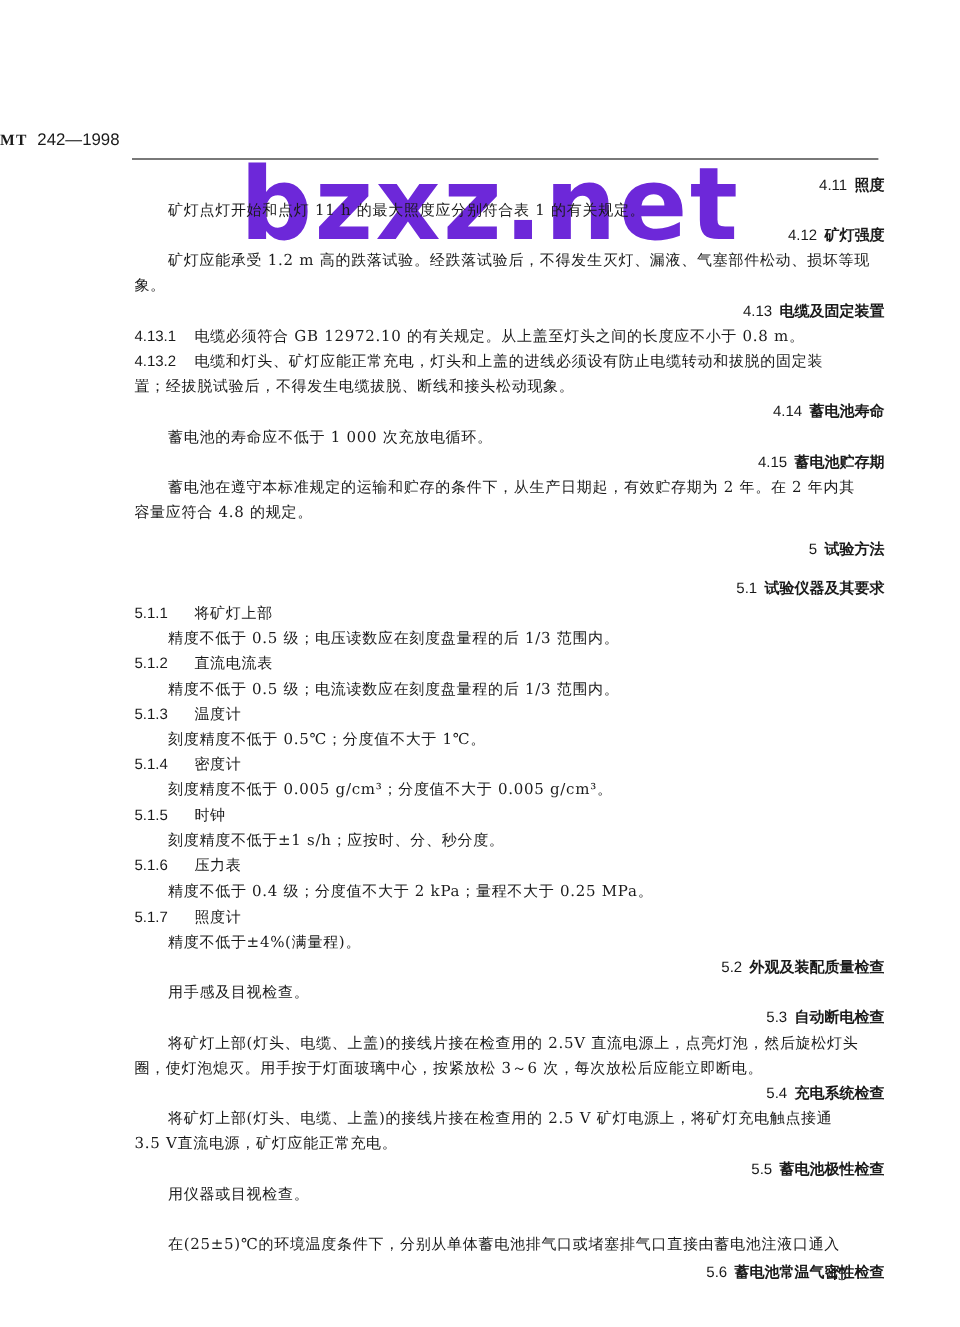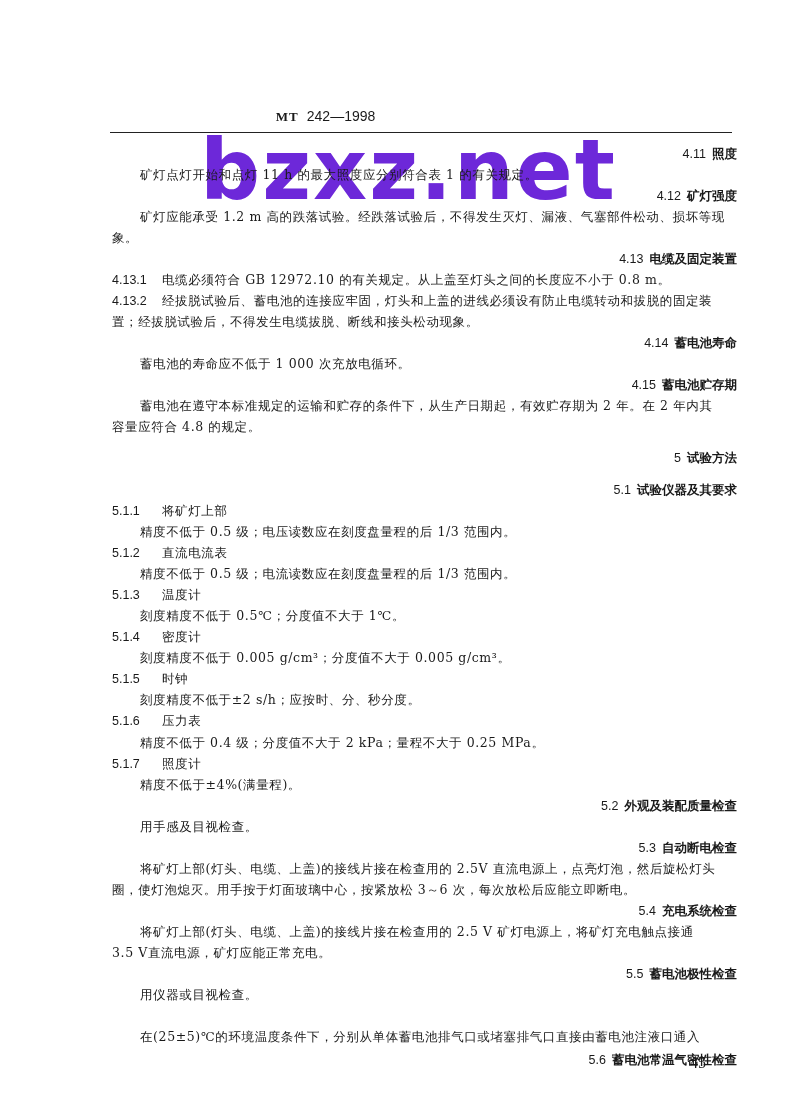--- a/index.html
+++ b/index.html
@@ -6,21 +6,21 @@
   body {
     width: 800px; height: 1106px; background: #ffffff; position: relative; overflow: hidden;
     font-family: "DejaVu Serif", "Liberation Serif", serif; color: #1a1a1a;
   }
   .watermark {
     position: absolute; left: 200px; top: 128px; font-family: "DejaVu Sans", "Liberation Sans", sans-serif;
     font-weight: bold; font-size: 84px; letter-spacing: 2px; color: #6d28d9; line-height: 1; z-index: 0;
     user-select: none;
   }
   .header {
-    position: absolute; left: 0; width: 651px; top: 108px; text-align: center; font-size: 13px; z-index: 1;
+    position: absolute; left: 0; width: 651px; top: 108px; text-align: left; font-size: 13px; z-index: 1;
   }
   .header .code { font-family: "Liberation Serif", serif; font-weight: bold; letter-spacing: 1px; }
   .header .num { font-family: "Liberation Sans", sans-serif; font-stretch: condensed; font-size: 14px; margin-left: 4px; }
   .rule { position: absolute; left: 110px; width: 622px; top: 132px; height: 0; border-top: 1.5px solid #222; z-index: 1; }
   .content { position: absolute; left: 112px; top: 145px; width: 625px; z-index: 1; }
   .line { position: absolute; left: 0; width: 625px; font-size: 12.5px; white-space: nowrap; line-height: 18px; }
   .heading { font-family: "DejaVu Sans", "Liberation Sans", sans-serif; font-weight: bold; text-align: right; }
   .num-label { font-family: "Liberation Sans", sans-serif; font-weight: normal; display: inline-block; min-width: 36px; margin-right: 6px; }
   .num-label.sub { min-width: 44px; }
   .body-text { padding-left: 28px; letter-spacing: 0.6px; }
@@ -40,39 +40,39 @@
 <div class="rule"></div>
 
 <div class="content" id="content">
     <div class="line heading" style="top: 0px;"><span class="num-label">4.11</span><span>照度</span></div>
     <div class="line body-text" style="top: 21px;">矿灯点灯开始和点灯 11 h 的最大照度应分别符合表 1 的有关规定。</div>
     <div class="line heading" style="top: 42px;"><span class="num-label">4.12</span><span>矿灯强度</span></div>
     <div class="line body-text" style="top: 63px;">矿灯应能承受 1.2 m 高的跌落试验。经跌落试验后，不得发生灭灯、漏液、气塞部件松动、损坏等现</div>
     <div class="line cont-text" style="top: 84px;">象。</div>
     <div class="line heading" style="top: 105px;"><span class="num-label">4.13</span><span>电缆及固定装置</span></div>
     <div class="line" style="top: 126px;"><span class="num-label sub">4.13.1</span><span class="subhead-text" style="letter-spacing: 0.6px;">电缆必须符合 GB 12972.10 的有关规定。从上盖至灯头之间的长度应不小于 0.8 m。</span></div>
-    <div class="line" style="top: 147px;"><span class="num-label sub">4.13.2</span><span class="subhead-text" style="letter-spacing: 0.6px;">经拔脱试验后、蓄电池的连接应牢固，灯头和上盖的进线必须设有防止电缆转动和拔脱的固定装</span></div>
+    <div class="line" style="top: 147px;"><span class="num-label sub">4.13.2</span><span class="subhead-text" style="letter-spacing: 0.6px;">电缆和灯头、矿灯应能正常充电，灯头和上盖的进线必须设有防止电缆转动和拔脱的固定装</span></div>
     <div class="line cont-text" style="top: 168px;">置；经拔脱试验后，不得发生电缆拔脱、断线和接头松动现象。</div>
     <div class="line heading" style="top: 189px;"><span class="num-label">4.14</span><span>蓄电池寿命</span></div>
     <div class="line body-text" style="top: 210px;">蓄电池的寿命应不低于 1 000 次充放电循环。</div>
     <div class="line heading" style="top: 231px;"><span class="num-label">4.15</span><span>蓄电池贮存期</span></div>
     <div class="line body-text" style="top: 252px;">蓄电池在遵守本标准规定的运输和贮存的条件下，从生产日期起，有效贮存期为 2 年。在 2 年内其</div>
     <div class="line cont-text" style="top: 273px;">容量应符合 4.8 的规定。</div>
     <div class="line heading" style="top: 304px;"><span class="num-label">5</span><span>试验方法</span></div>
     <div class="line heading" style="top: 336px;"><span class="num-label">5.1</span><span>试验仪器及其要求</span></div>
     <div class="line" style="top: 357px;"><span class="num-label sub">5.1.1</span><span class="subhead-text" style="letter-spacing: 0.6px;">将矿灯上部</span></div>
     <div class="line body-text" style="top: 378px;">精度不低于 0.5 级；电压读数应在刻度盘量程的后 1/3 范围内。</div>
     <div class="line" style="top: 399px;"><span class="num-label sub">5.1.2</span><span class="subhead-text" style="letter-spacing: 0.6px;">直流电流表</span></div>
     <div class="line body-text" style="top: 420px;">精度不低于 0.5 级；电流读数应在刻度盘量程的后 1/3 范围内。</div>
     <div class="line" style="top: 441px;"><span class="num-label sub">5.1.3</span><span class="subhead-text" style="letter-spacing: 0.6px;">温度计</span></div>
     <div class="line body-text" style="top: 462px;">刻度精度不低于 0.5℃；分度值不大于 1℃。</div>
     <div class="line" style="top: 483px;"><span class="num-label sub">5.1.4</span><span class="subhead-text" style="letter-spacing: 0.6px;">密度计</span></div>
     <div class="line body-text" style="top: 504px;">刻度精度不低于 0.005 g/cm³；分度值不大于 0.005 g/cm³。</div>
     <div class="line" style="top: 525px;"><span class="num-label sub">5.1.5</span><span class="subhead-text" style="letter-spacing: 0.6px;">时钟</span></div>
-    <div class="line body-text" style="top: 546px;">刻度精度不低于±2 s/h；应按时、分、秒分度。</div>
+    <div class="line body-text" style="top: 546px;">刻度精度不低于±1 s/h；应按时、分、秒分度。</div>
     <div class="line" style="top: 567px;"><span class="num-label sub">5.1.6</span><span class="subhead-text" style="letter-spacing: 0.6px;">压力表</span></div>
     <div class="line body-text" style="top: 589px;">精度不低于 0.4 级；分度值不大于 2 kPa；量程不大于 0.25 MPa。</div>
     <div class="line" style="top: 610px;"><span class="num-label sub">5.1.7</span><span class="subhead-text" style="letter-spacing: 0.6px;">照度计</span></div>
     <div class="line body-text" style="top: 631px;">精度不低于±4%(满量程)。</div>
     <div class="line heading" style="top: 652px;"><span class="num-label">5.2</span><span>外观及装配质量检查</span></div>
     <div class="line body-text" style="top: 673px;">用手感及目视检查。</div>
     <div class="line heading" style="top: 694px;"><span class="num-label">5.3</span><span>自动断电检查</span></div>
     <div class="line body-text" style="top: 715px;">将矿灯上部(灯头、电缆、上盖)的接线片接在检查用的 2.5V 直流电源上，点亮灯泡，然后旋松灯头</div>
     <div class="line cont-text" style="top: 736px;">圈，使灯泡熄灭。用手按于灯面玻璃中心，按紧放松 3～6 次，每次放松后应能立即断电。</div>
     <div class="line heading" style="top: 757px;"><span class="num-label">5.4</span><span>充电系统检查</span></div>

